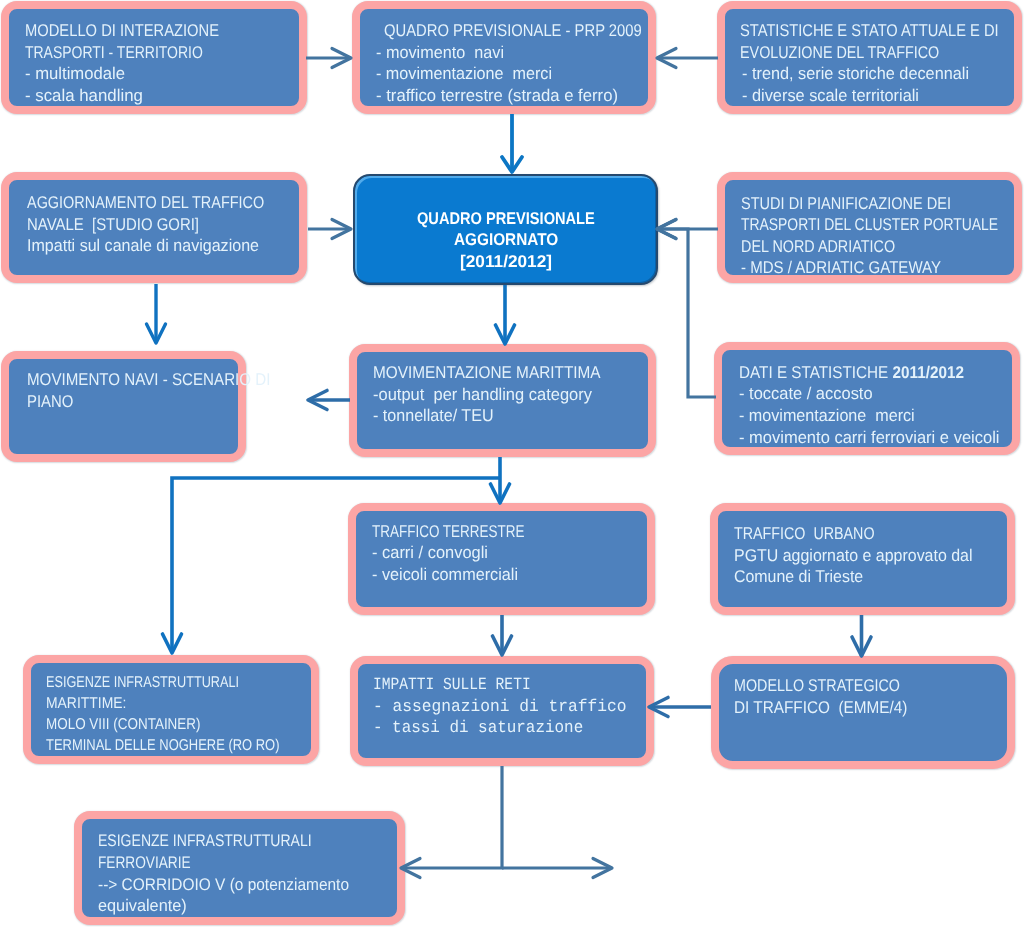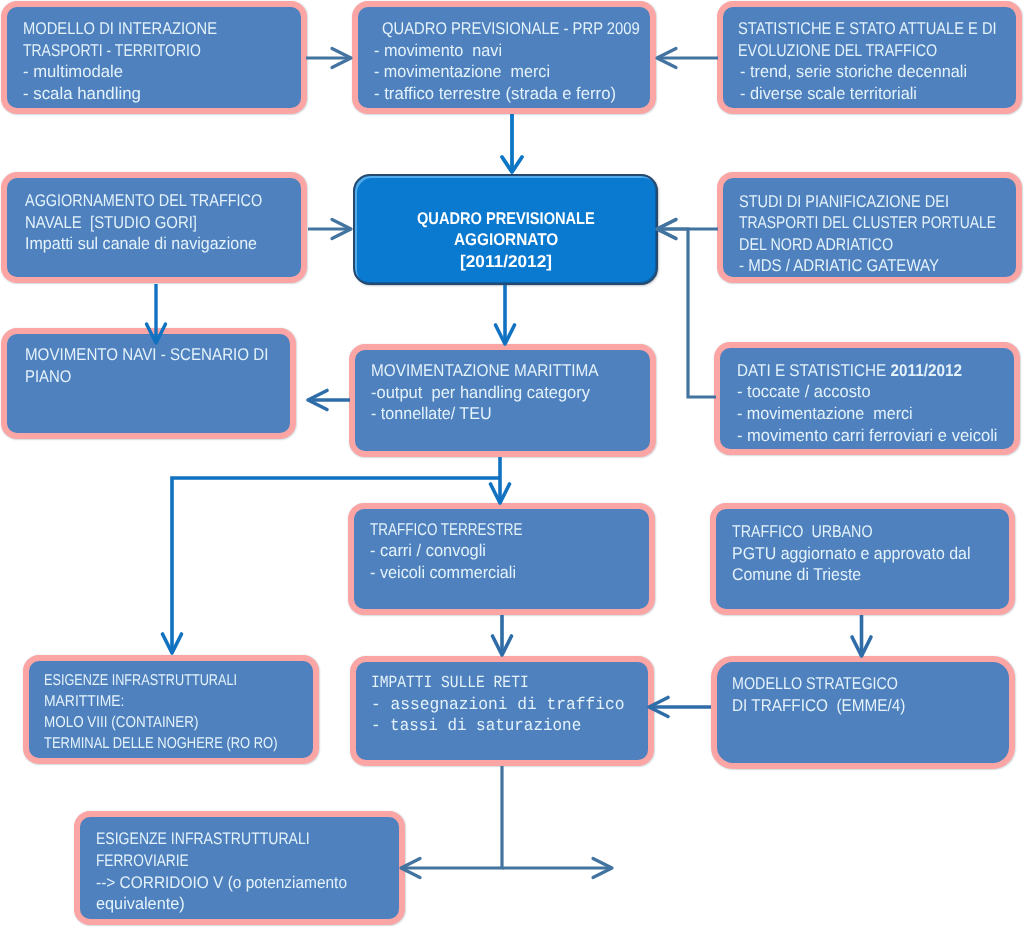--- a/index.html
+++ b/index.html
@@ -3,21 +3,21 @@
 <meta charset="utf-8">
 <title>Schema metodologico</title>
 <style>
   html,body{margin:0;padding:0;background:#FFFFFF;}
   body{width:1024px;height:927px;overflow:hidden;position:relative;
         font-family:"Liberation Sans",sans-serif;
         -webkit-font-smoothing:antialiased;text-rendering:geometricPrecision;}
   #stage{position:absolute;inset:0;width:1024px;height:927px;}
   svg.links{position:absolute;left:0;top:0;width:1024px;height:927px;pointer-events:none;}
   .node{position:absolute;box-sizing:border-box;background:#4E81BD;
-        border:6px solid #fca5a5;border-radius:16px;color:#E4F2FB;
+        border:8px solid #fca5a5;border-radius:16px;color:#E4F2FB;
         box-shadow:0.5px 0.5px 1.5px rgba(30,50,70,0.18);}
   .node.hl{background:#0A7AD0;border:2.5px solid #25496E;border-radius:17px;color:#FFFFFF;
            font-weight:bold;
            box-shadow:inset 2px 2px 0 rgba(110,190,245,0.72),
                       inset -1px -1px 0 rgba(10,50,90,0.35),
                       1px 1px 2px rgba(20,40,60,0.25);}
   .txt{position:absolute;left:0;top:0;width:100%;height:100%;}
   .ln{position:absolute;white-space:pre;transform-origin:0 0;line-height:1;}
 </style>
 </head>
@@ -63,21 +63,21 @@
       </div>
     </div>
 <div class="node" style="left:717px;top:172px;width:305px;height:111px;">
       <div class="txt">
         <div class="ln" style="left:16.3px;top:14.8px;font-size:17px;transform:scaleX(0.8551);"><span>STUDI DI PIANIFICAZIONE DEI</span></div>
         <div class="ln" style="left:16.3px;top:36.3px;font-size:17px;transform:scaleX(0.8181);"><span>TRASPORTI DEL CLUSTER PORTUALE</span></div>
         <div class="ln" style="left:16.3px;top:57.8px;font-size:17px;transform:scaleX(0.8452);"><span>DEL NORD ADRIATICO</span></div>
         <div class="ln" style="left:16.3px;top:79.3px;font-size:17px;transform:scaleX(0.8846);"><span>- MDS / ADRIATIC GATEWAY</span></div>
       </div>
     </div>
-<div class="node" style="left:1px;top:328px;width:295px;height:111px;">
+<div class="node" style="left:1px;top:351px;width:245px;height:111px;">
       <div class="txt">
         <div class="ln" style="left:17.6px;top:12.2px;font-size:17px;transform:scaleX(0.8906);"><span>MOVIMENTO NAVI - SCENARIO DI</span></div>
         <div class="ln" style="left:17.6px;top:33.6px;font-size:17px;transform:scaleX(0.8771);"><span>PIANO</span></div>
       </div>
     </div>
 <div class="node" style="left:349px;top:344px;width:307px;height:113px;">
       <div class="txt">
         <div class="ln" style="left:16.0px;top:12.3px;font-size:17px;transform:scaleX(0.9037);"><span>MOVIMENTAZIONE MARITTIMA</span></div>
         <div class="ln" style="left:16.0px;top:33.8px;font-size:17px;transform:scaleX(0.9696);"><span>-output  per handling category</span></div>
         <div class="ln" style="left:16.0px;top:55.3px;font-size:17px;transform:scaleX(0.947);"><span>- tonnellate/ TEU</span></div>

